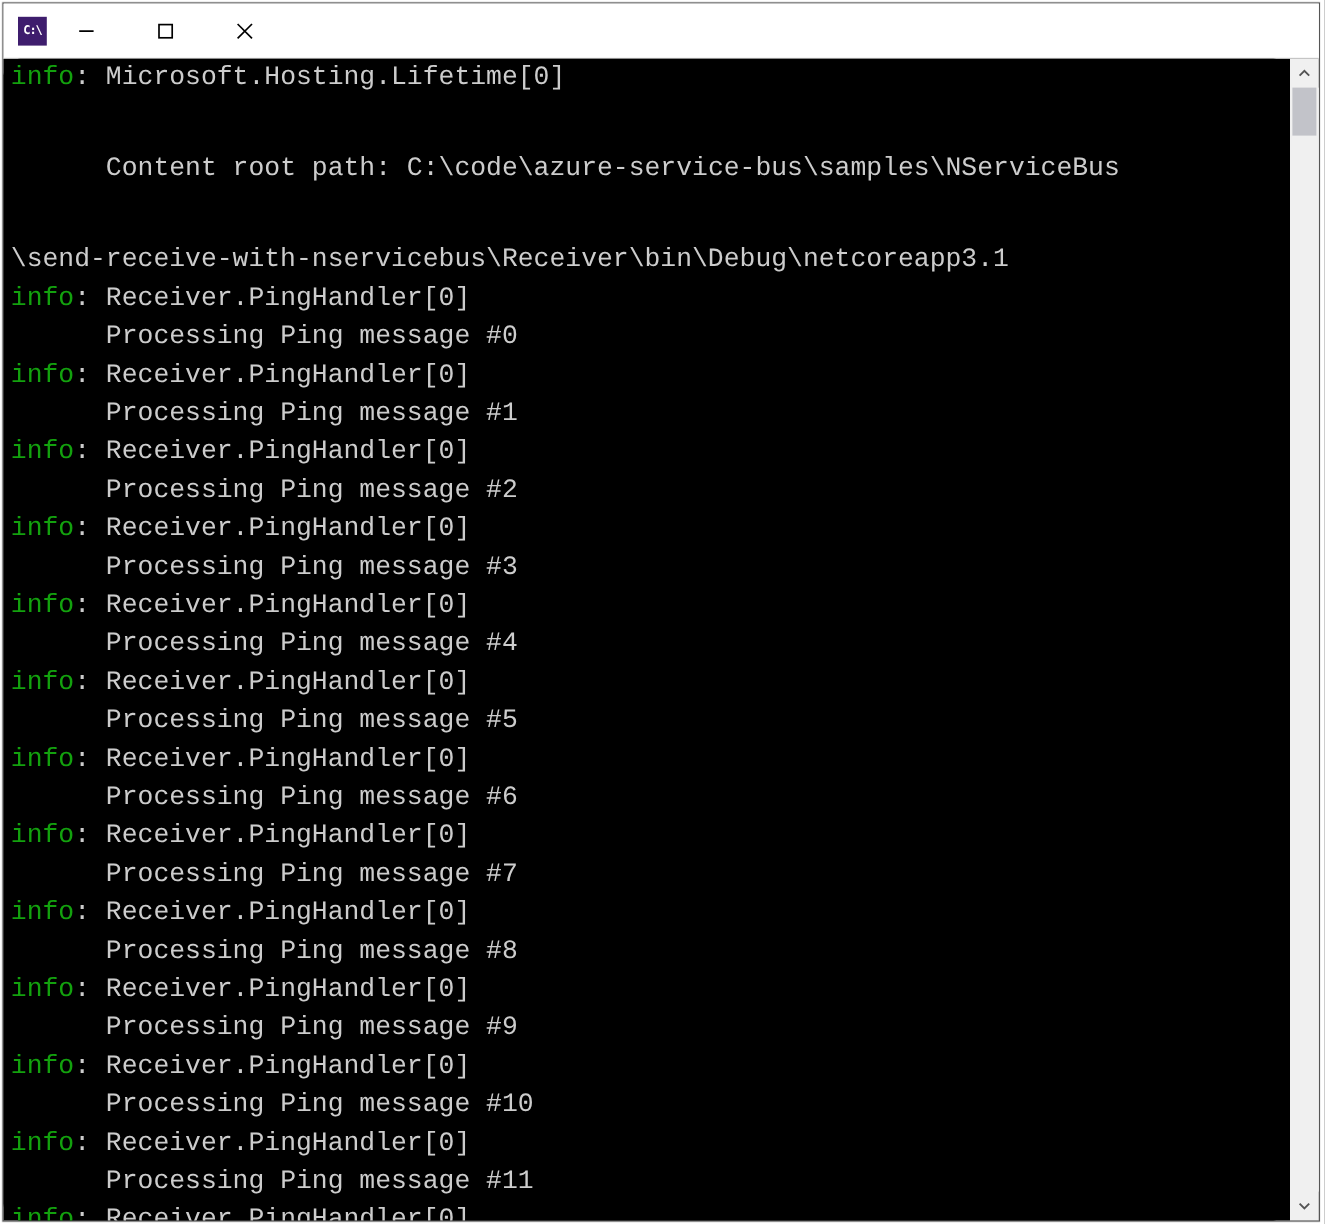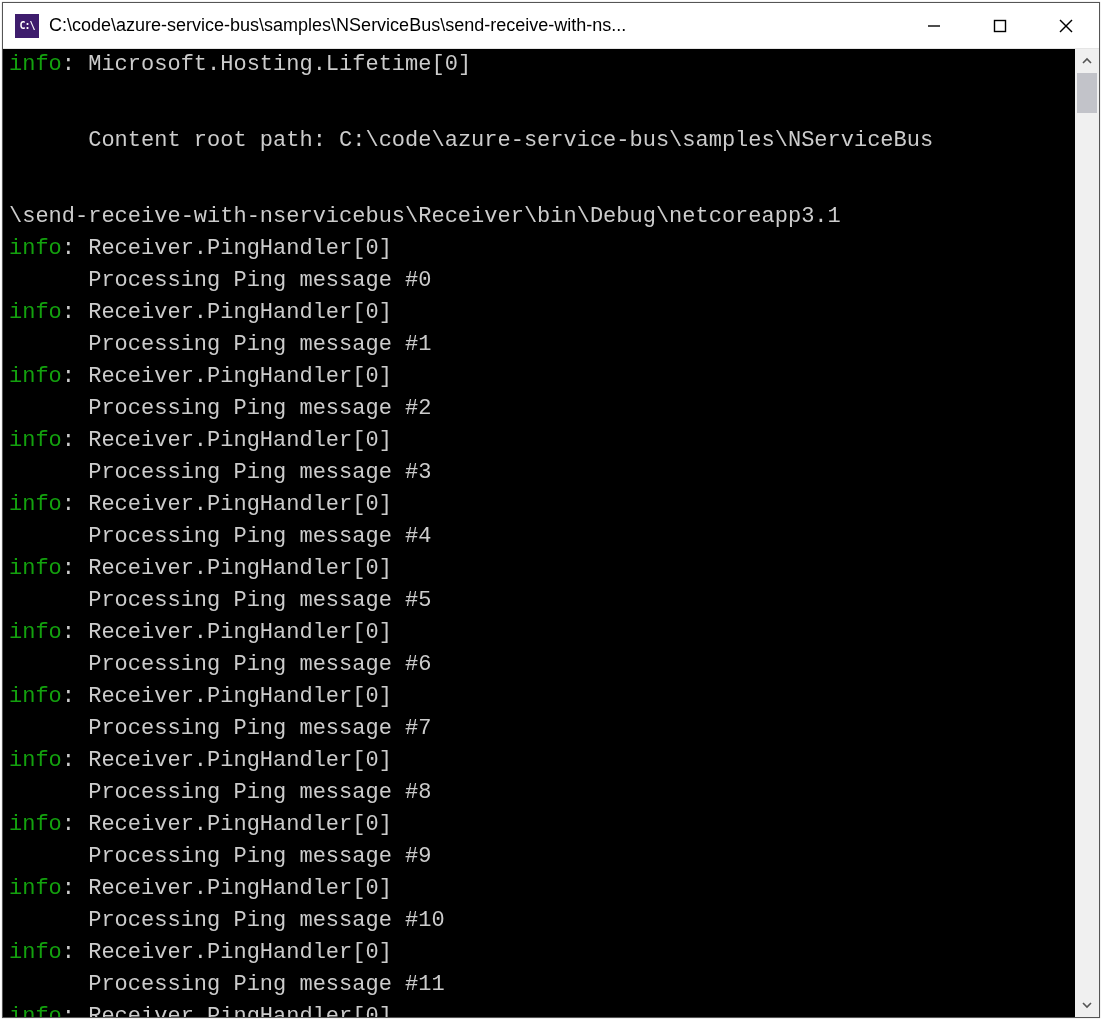--- a/index.html
+++ b/index.html
@@ -124,21 +124,20 @@
   .wrapped-line { padding-left: 0; margin-top: 44px; }
 </style>
 </head>
 <body>
 
 <div class="window">
   <div class="titlebar">
     <div class="titlebar-icon">
       <span class="titlebar-icon-inner">C:\</span>
     </div>
-    <div class="titlebar-text">C:\code\azure-service-bus\samples\NServiceBus\send-receive-with-ns...</div>
     <div class="titlebar-controls">
       <div class="titlebar-btn">
         <svg width="14" height="14" viewBox="0 0 14 14">
             <line x1="1" y1="7" x2="13" y2="7" stroke-width="1.4"></line>
           </svg>
       </div>
       <div class="titlebar-btn">
         <svg width="14" height="14" viewBox="0 0 14 14">
             <rect x="1.5" y="1.5" width="11" height="11" fill="none" stroke-width="1.4"></rect>
           </svg>

